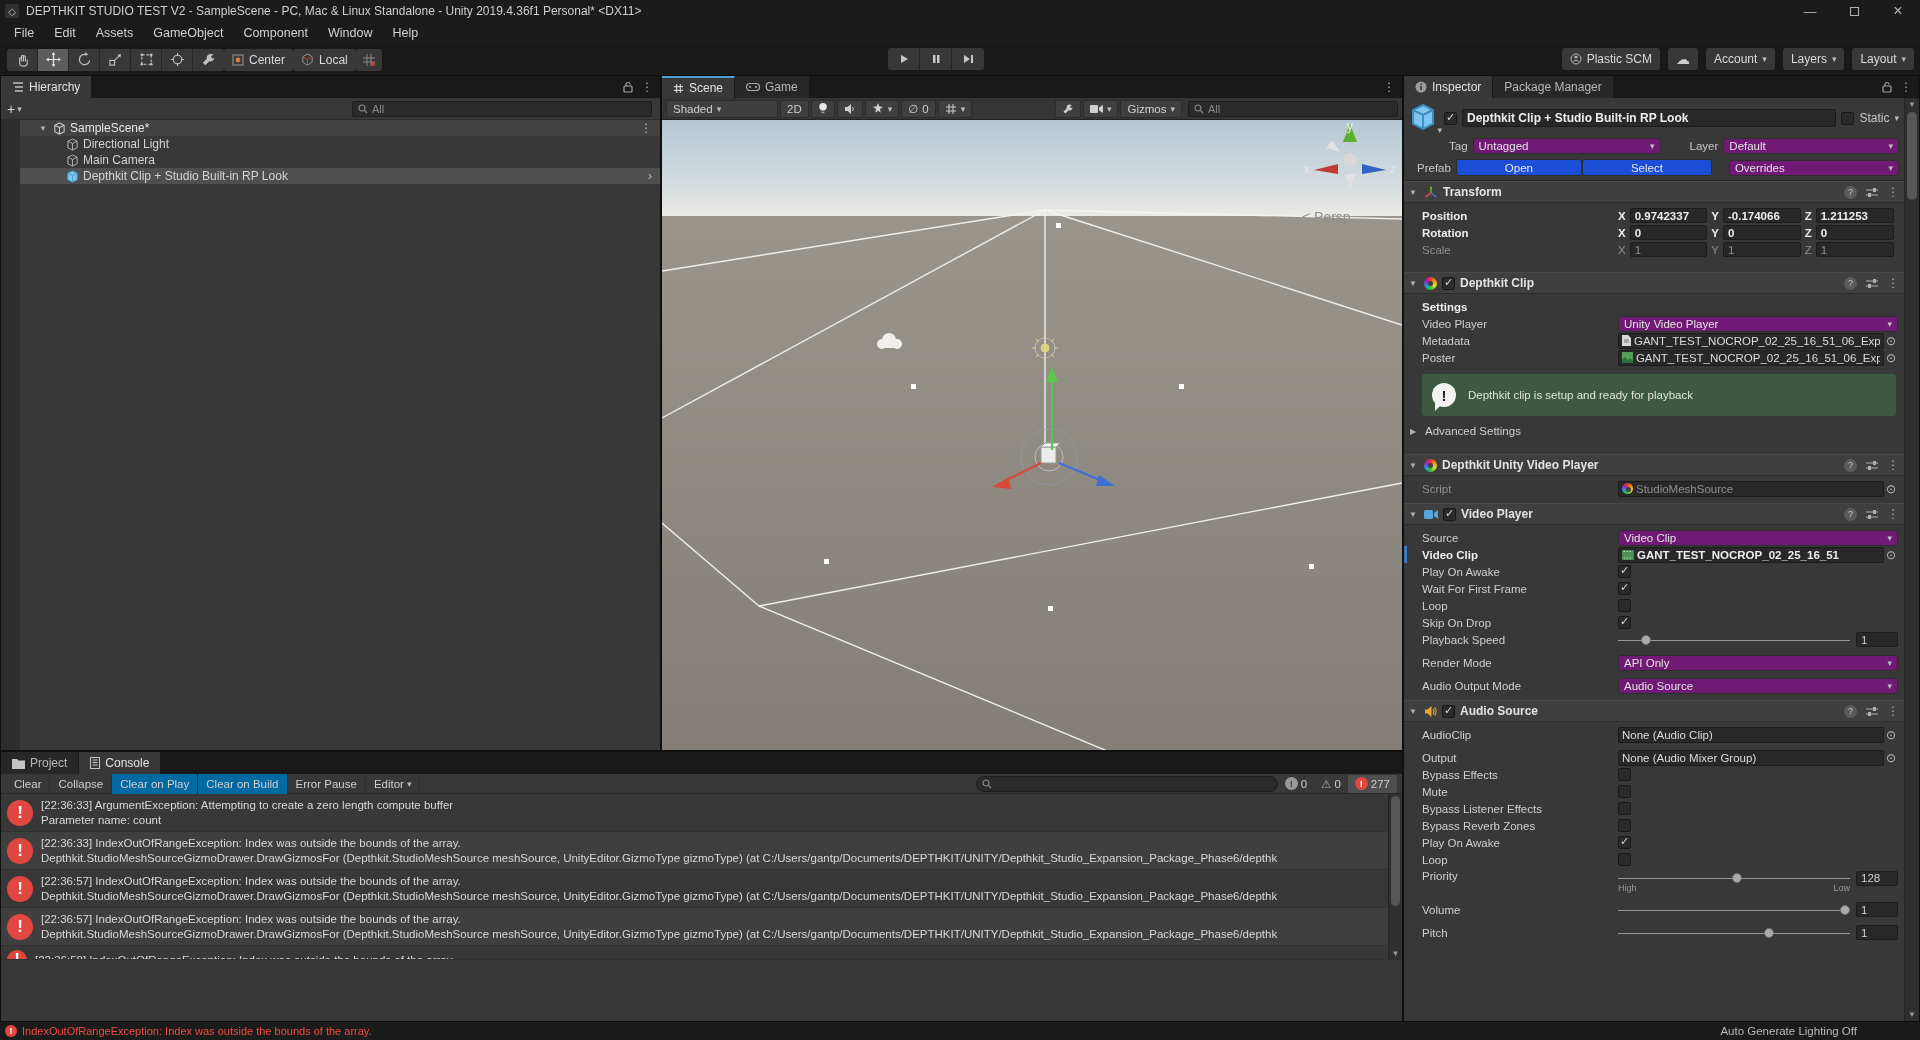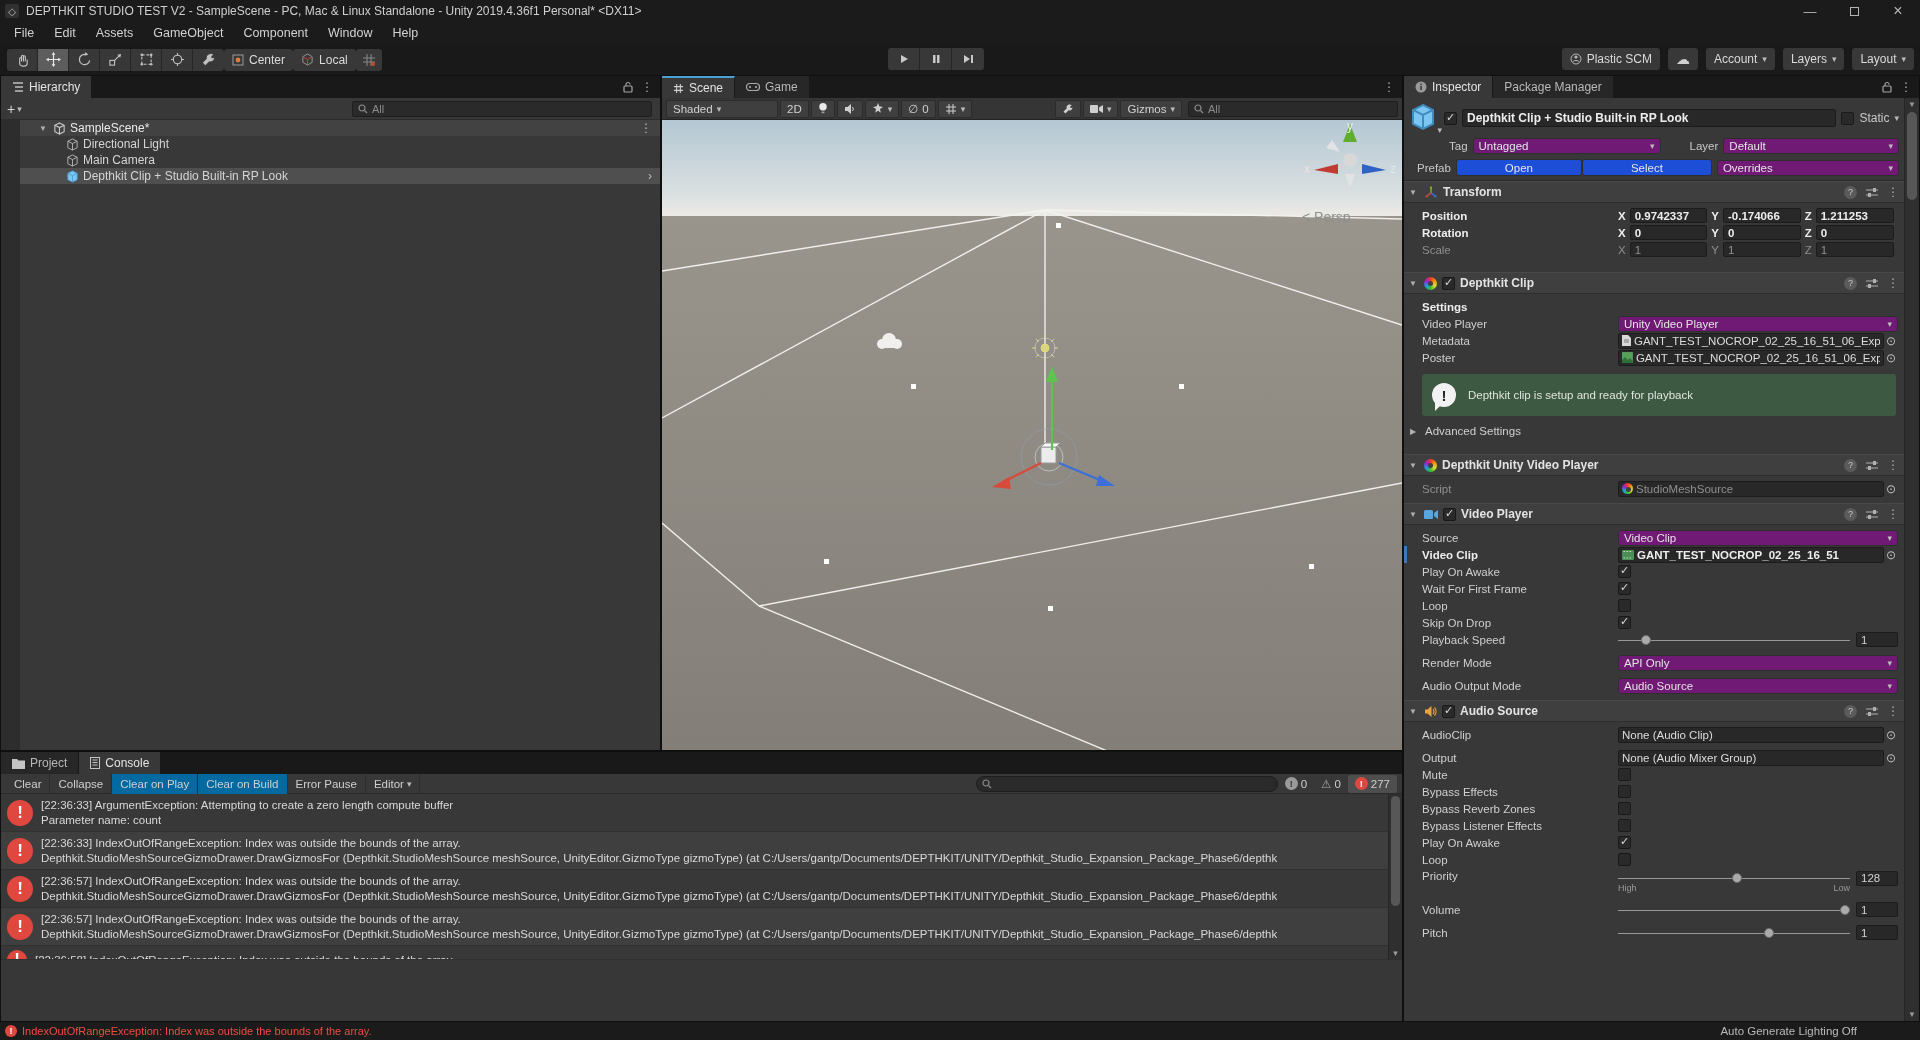--- a/index.html
+++ b/index.html
@@ -530,21 +530,21 @@
           <span style="margin-left:24px">Layer</span>
           <span class="dd" style="flex:1">
               <span>Default</span>
               <span class="caret">▾</span>
             </span>
         </div>
         <div class="gorow2" style="padding-left:8px">
           <span>Prefab</span>
           <span class="btn" style="width:126px">Open</span>
           <span class="btn" style="width:130px;margin-left:-5px">Select</span>
-          <span class="dd" style="flex:1;">
+          <span class="dd" style="flex:1;margin-left:12px">
               <span>Overrides</span>
               <span class="caret">▾</span>
             </span>
         </div>
       </div>
 
       <div class="chead">
         <span class="fold">▼</span>
         <svg width="14" height="14" viewBox="0 0 16 16">
             <path d="M8 9V3" stroke="#6abe30" stroke-width="1.6"></path>
@@ -837,39 +837,39 @@
         <div class="irow" style="margin-top:6px">
           <span class="ilabel">Output</span>
           <span class="ival">
               <span class="objf">
                 <span>None (Audio Mixer Group)</span>
               </span>
               <span class="picker">⊙</span>
             </span>
         </div>
         <div class="irow">
+            <span class="ilabel">Bypass Effects</span>
+            <span class="ival">
+              <span class="cb"></span>
+            </span>
+          </div>
+        <div class="irow">
             <span class="ilabel">Mute</span>
             <span class="ival">
               <span class="cb"></span>
             </span>
           </div>
         <div class="irow">
-            <span class="ilabel">Bypass Effects</span>
+            <span class="ilabel">Bypass Listener Effects</span>
             <span class="ival">
               <span class="cb"></span>
             </span>
           </div>
         <div class="irow">
             <span class="ilabel">Bypass Reverb Zones</span>
-            <span class="ival">
-              <span class="cb"></span>
-            </span>
-          </div>
-        <div class="irow">
-            <span class="ilabel">Bypass Listener Effects</span>
             <span class="ival">
               <span class="cb"></span>
             </span>
           </div>
         <div class="irow">
             <span class="ilabel">Play On Awake</span>
             <span class="ival">
               <span class="cb on"></span>
             </span>
           </div>

